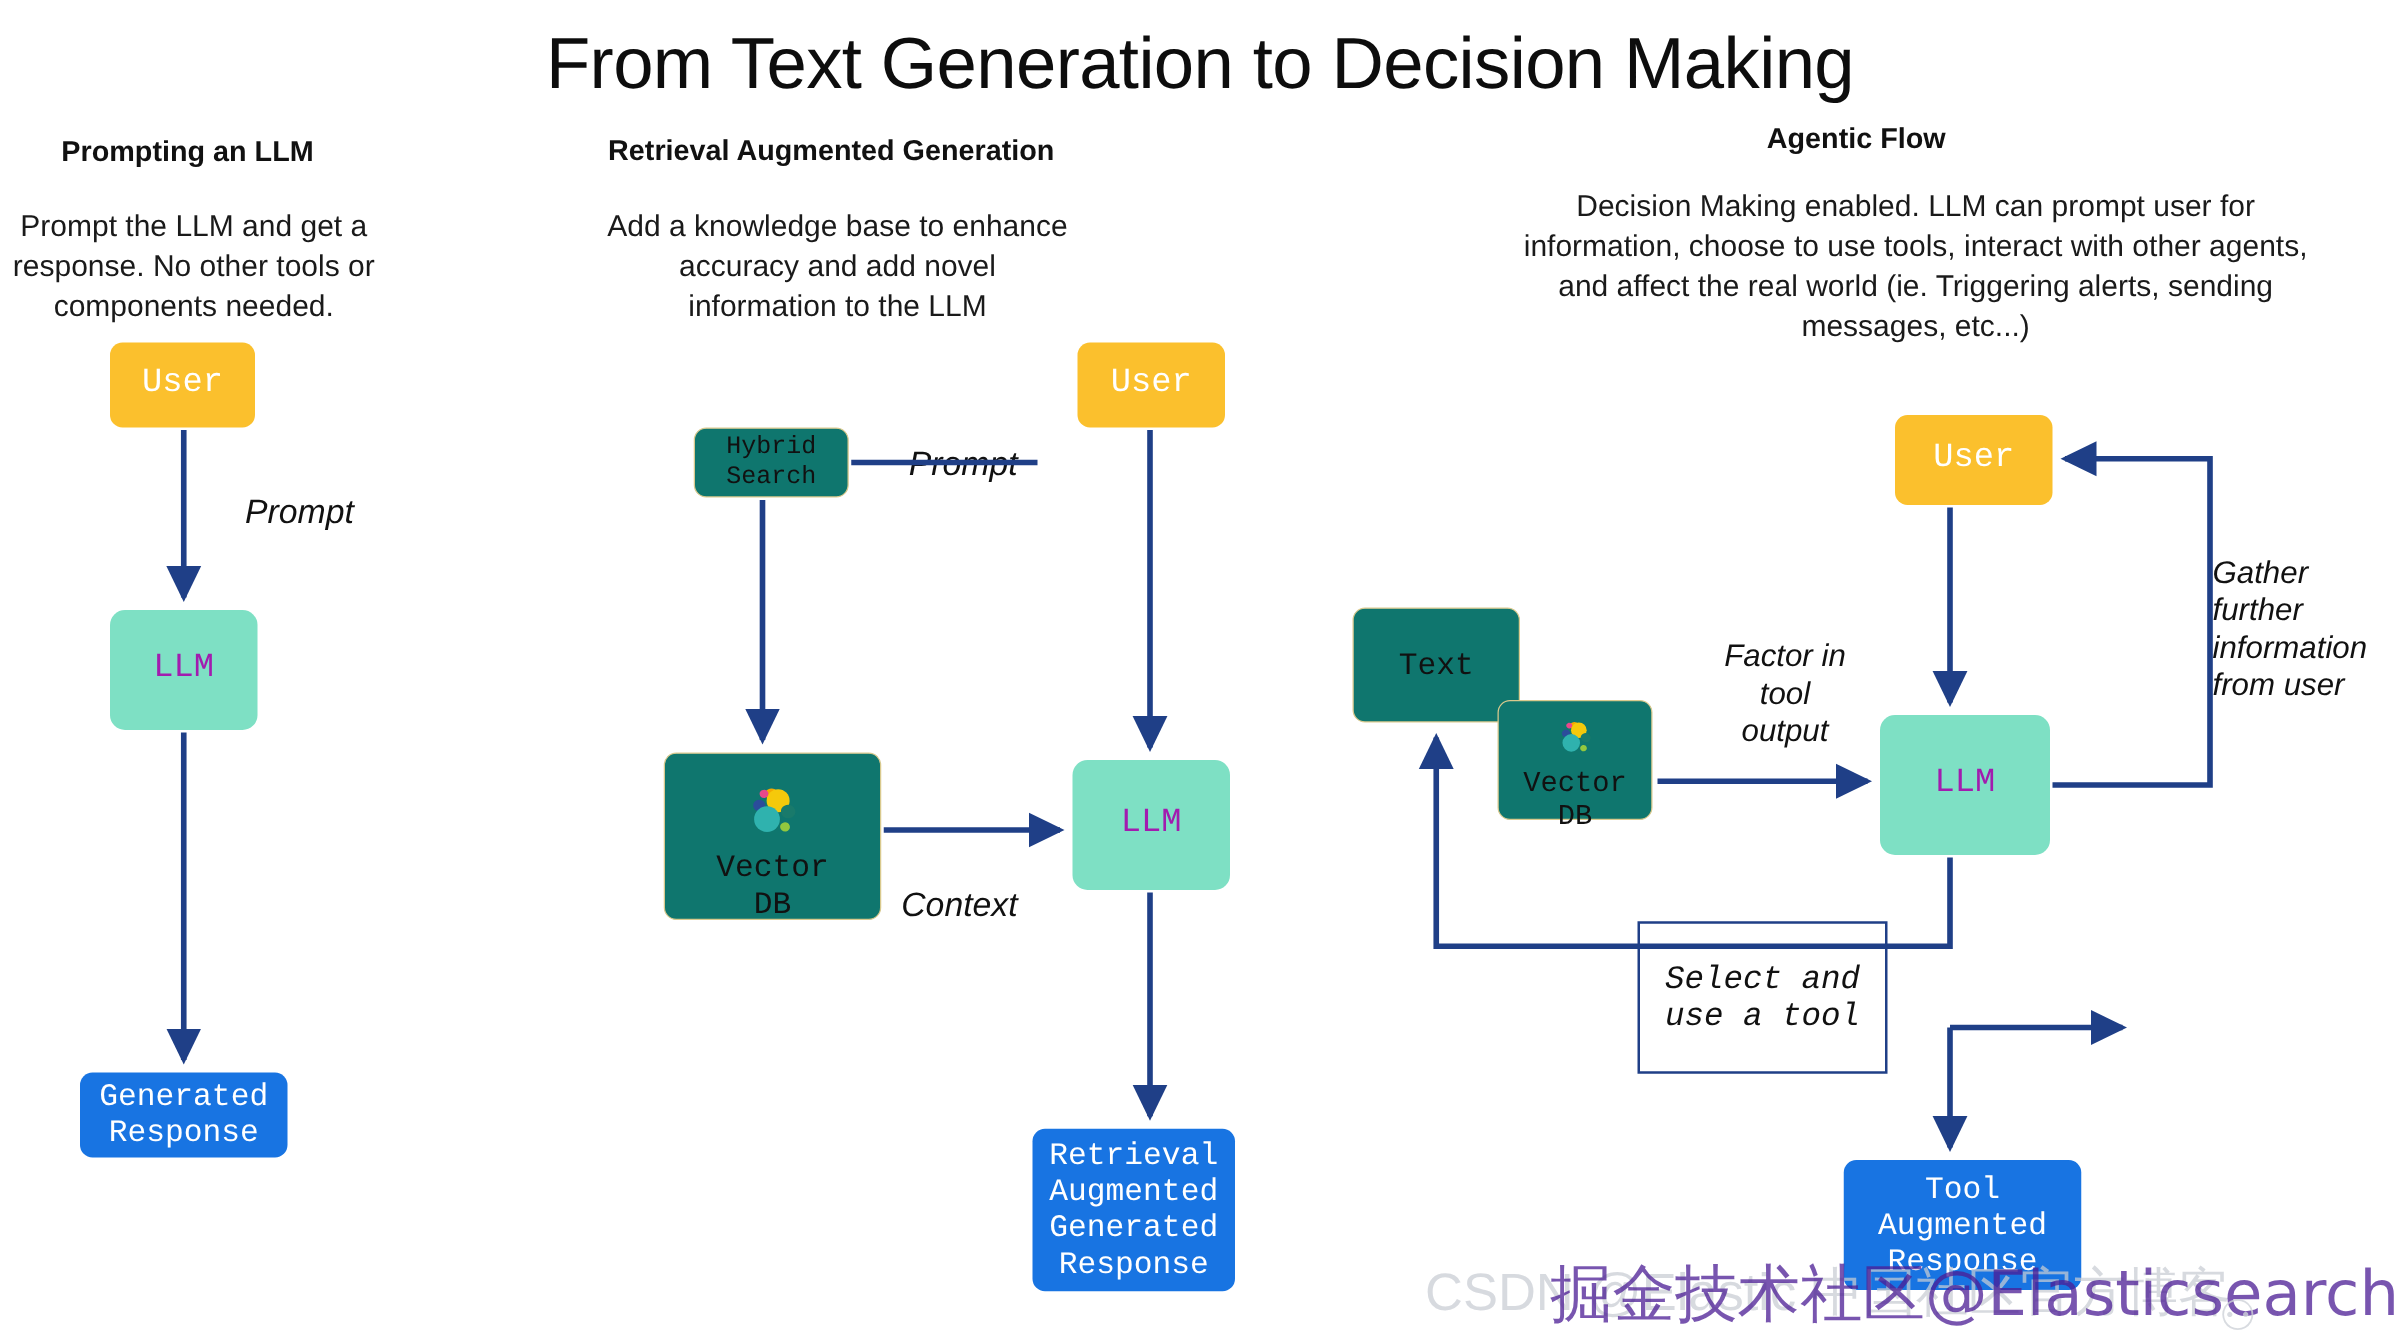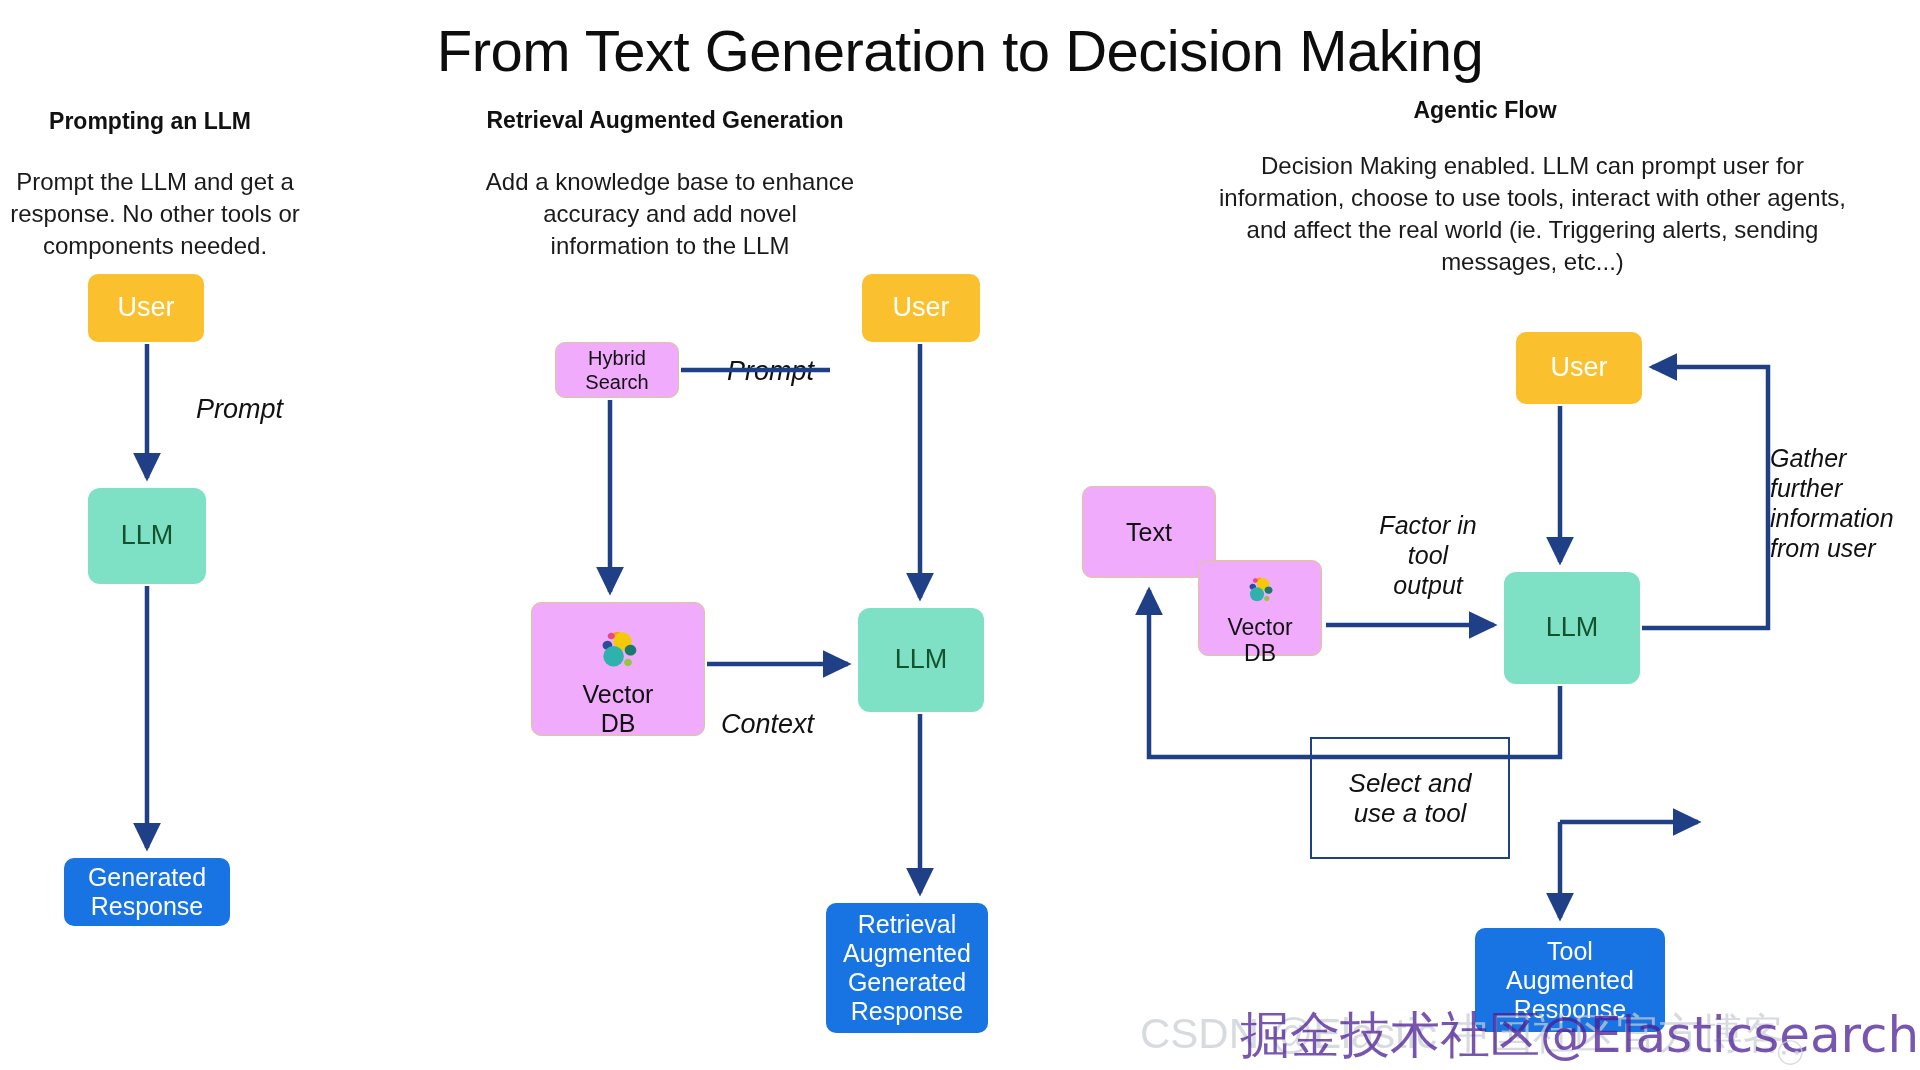--- a/index.html
+++ b/index.html
@@ -26,28 +26,28 @@
     position:absolute;text-align:center;font-size:24px;color:#1a1a1a;line-height:1.33;
   }
 
   
   .node{
     position:absolute;box-sizing:border-box;display:flex;align-items:center;
     justify-content:center;text-align:center;border-radius:9px;
     font-size:27px;line-height:1.16;flex-direction:column;
   }
   .node.user{background:#FBC02D;color:#ffffff;border-radius:10px;}
-  .node.llm{background:#7EE0C4;color:#14532d;border-radius:12px;}
+  .node.llm{background:#7EE0C4;color:#a21caf;border-radius:12px;}
   .node.blue{background:#1874E2;color:#ffffff;border-radius:10px;}
-  .node.yellowlight{background:#f0abfc;color:#111111;border-radius:10px;
+  .node.yellowlight{background:#0f766e;color:#111111;border-radius:10px;
       border:1px solid #d9c98d;}
   .node.plain{background:#ffffff;color:#111111;border:2px solid #1F3F87;
       border-radius:0;font-style:italic;font-size:26px;}
 
-  .node .lbl{display:block;}
+  .node .lbl{display:block;font-family:Liberation Mono, monospace;}
   .node.small{font-size:20px;line-height:1.2;}
 
   
   .elastic-logo{display:block;margin-bottom:4px;}
 
   
   .edge-label{
     position:absolute;font-style:italic;font-size:27px;color:#111;
     line-height:1.2;white-space:pre-line;
   }

